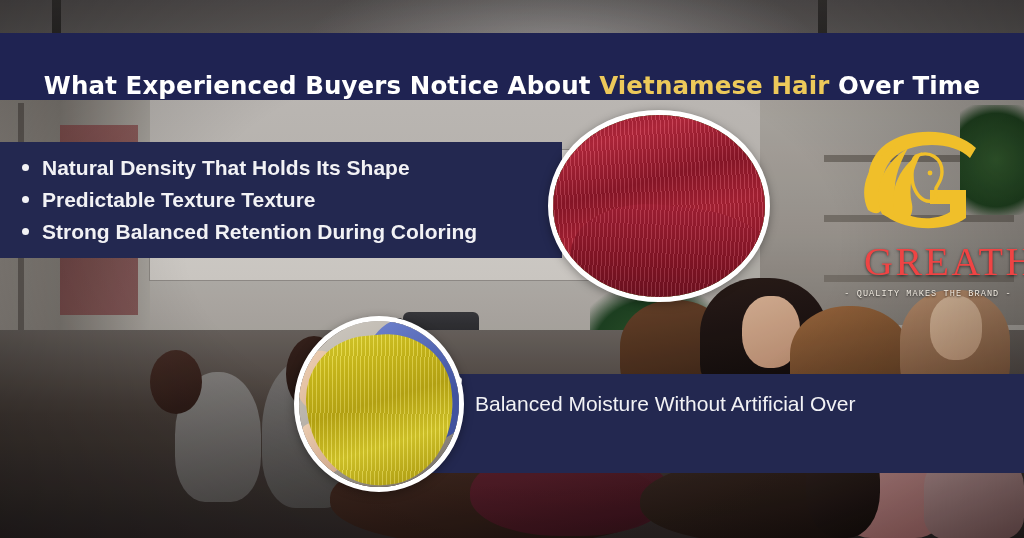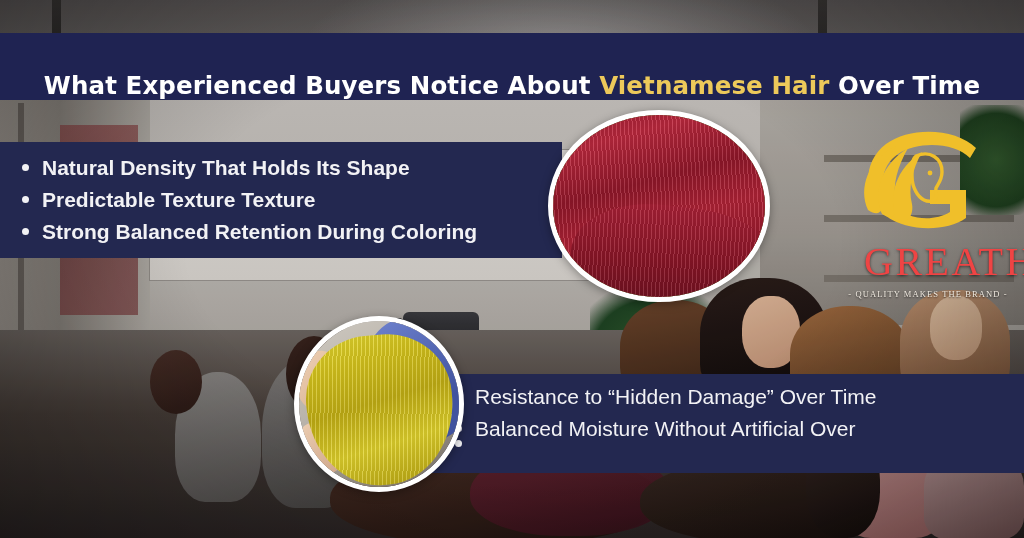--- a/index.html
+++ b/index.html
@@ -279,21 +279,21 @@
     font-family:"Liberation Serif", serif;
     font-size:40px; letter-spacing:2.5px;
     color:#ef4444;
     line-height:1;
     margin-top:-4px;
     text-shadow:0 1px 3px rgba(0,0,0,.6);
     white-space:nowrap;
     margin-left:26px;
   }
   .logo-tag{
-    font-family:Liberation Serif, serif;
+    font-family:Liberation Mono, monospace;
     font-size:8.5px; letter-spacing:1.1px;
     color:#efe9df;
     margin-top:7px;
     text-shadow:0 1px 2px rgba(0,0,0,.7);
     white-space:nowrap;
   }
 </style>
 </head>
 <body>
 
@@ -388,21 +388,20 @@
         <span class="bullet-dot"></span>
         <span>Strong Balanced Retention During Coloring</span>
       </li>
     </ul>
   </div>
 
   <div class="panel-right">
     <ul class="bullet-list">
       <li class="bullet-item">
         <span class="bullet-dot"></span>
-        <span>Resistance to “Hidden Damage” Over Time</span>
       </li>
       <li class="bullet-item">
         <span class="bullet-dot"></span>
         <span>Balanced Moisture Without Artificial Over</span>
       </li>
       <li class="bullet-item">
         <span class="bullet-dot"></span>
       </li>
     </ul>
   </div>

